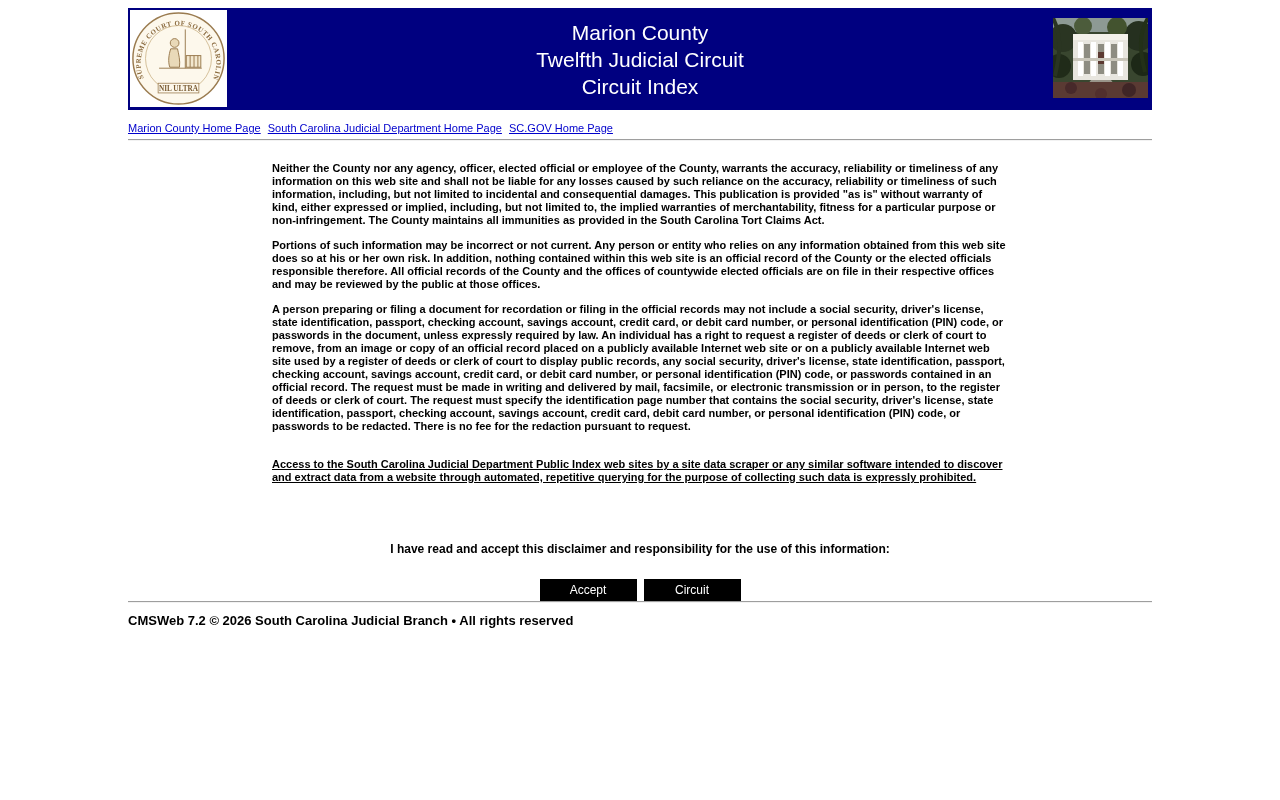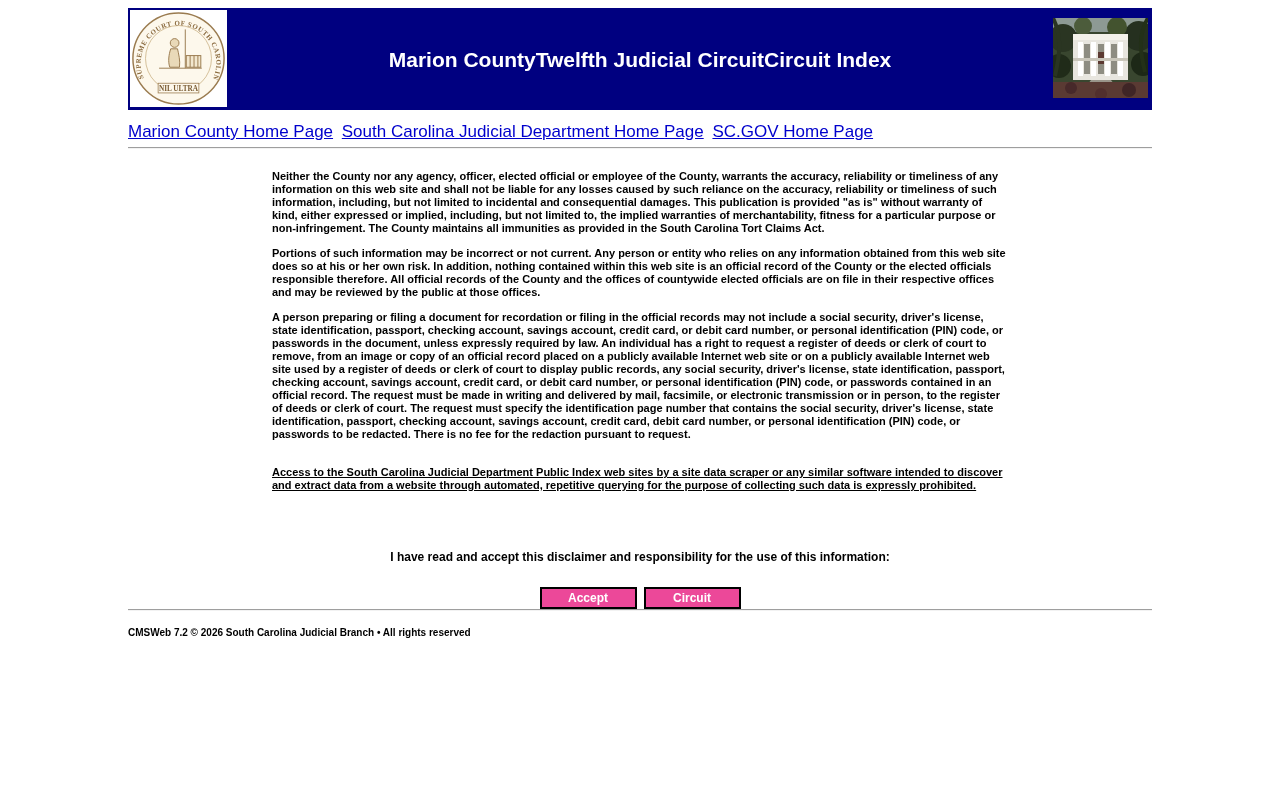--- a/index.html
+++ b/index.html
@@ -21,32 +21,32 @@
     background: #ffffff;
   }
   .photo-box {
     position: absolute;
     right: 4px; top: 10px;
     width: 95px; height: 80px;
   }
   .banner-titles {
     height: 100%;
     display: flex;
-    flex-direction: row;
+    flex-direction: column;
     justify-content: center;
     align-items: center;
     color: #ffffff;
-    font-weight: bold;
+    font-weight: normal;
     font-size: 21px;
     line-height: 27px;
     text-align: center;
   }
 
   
-  .nav { margin: 12px 0 5px 0; font-size: 17px; }
+  .nav { margin: 12px 0 5px 0; font-size: 11px; }
   .nav a { color: #0000cc; text-decoration: underline; margin-right: 4px; }
 
   hr.rule {
     border: 0;
     border-top: 1px solid #9e9e9e;
     border-bottom: 1px solid #f2f2f2;
     margin: 0;
   }
 
   
@@ -70,35 +70,35 @@
 
   .actions {
     margin-top: 23px;
     display: flex;
     justify-content: center;
     gap: 7px;
   }
   .btn {
     width: 97px;
     height: 22px;
-    background: #ec4899;
+    background: #000000;
     color: #ffffff;
     font-family: "Liberation Sans", sans-serif;
     font-size: 12px;
-    font-weight: bold;
+    font-weight: normal;
     border: 2px solid #000000;
     padding: 0;
     cursor: pointer;
     line-height: 16px;
   }
 
   .footer-rule { margin-top: 7px; }
   .footer-text {
-    margin-top: 16px;
-    font-size: 10px;
+    margin-top: 10px;
+    font-size: 13px;
     font-weight: bold;
   }
 </style>
 </head>
 <body>
 
 <div class="page">
 
   <div class="banner">
 

